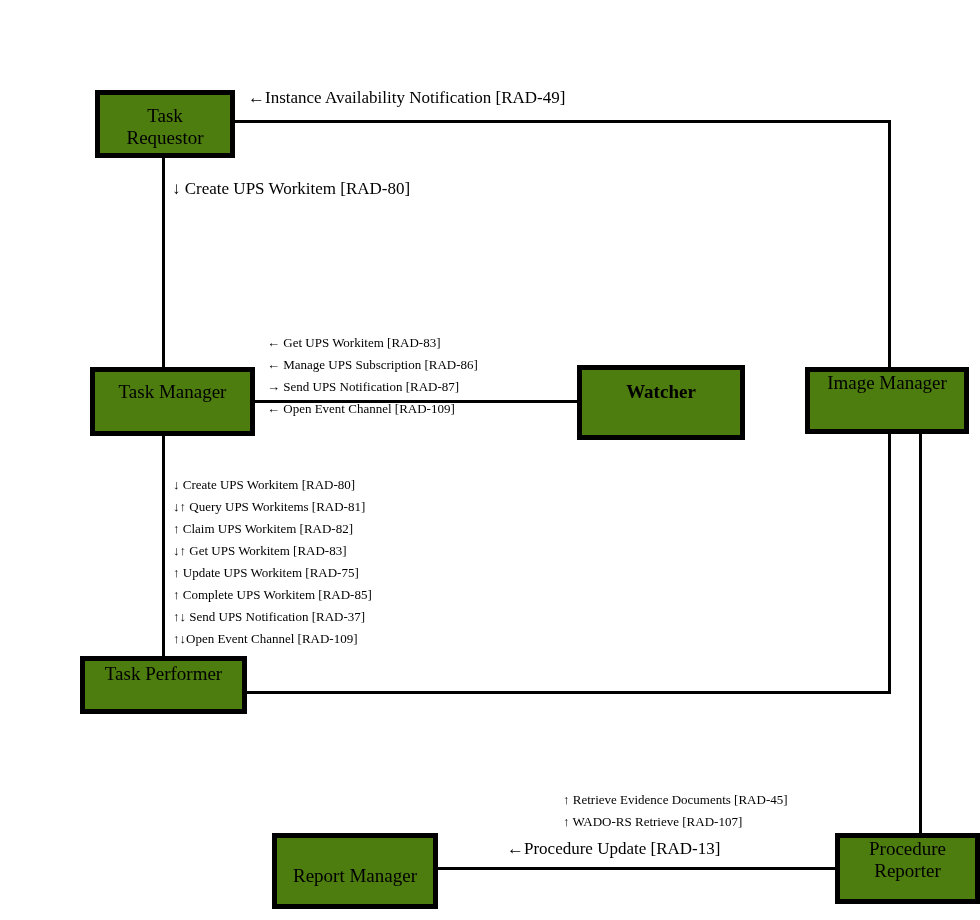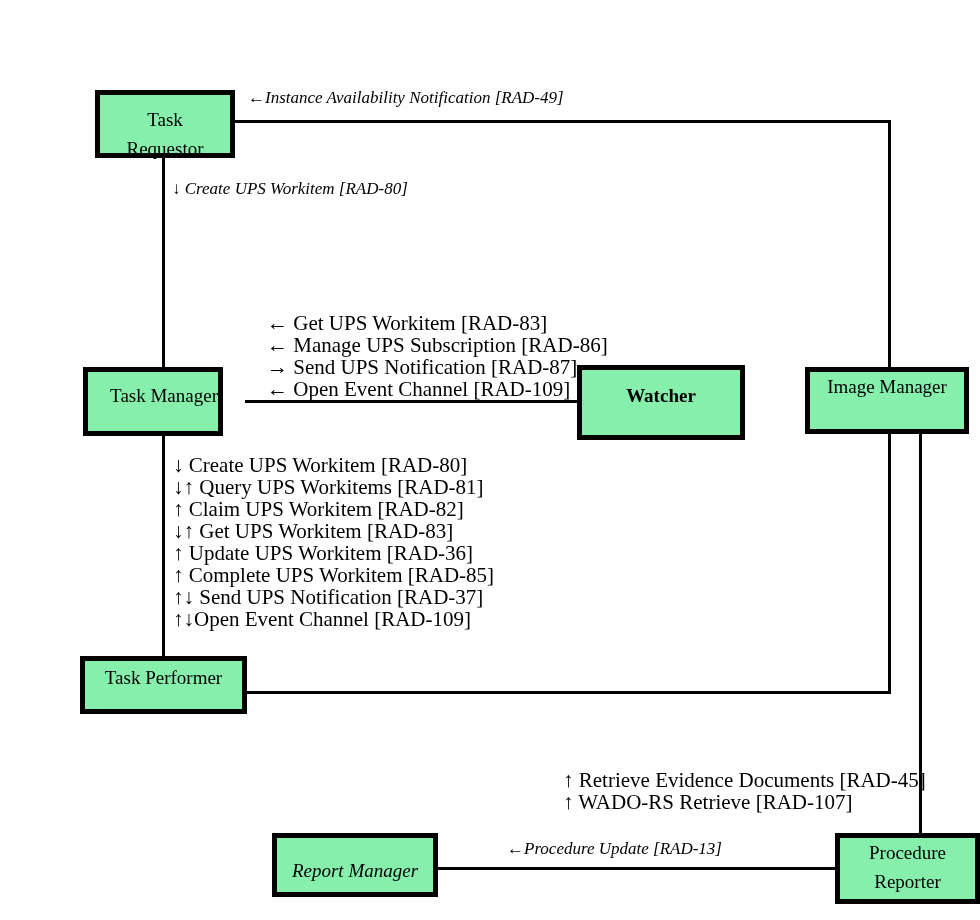--- a/index.html
+++ b/index.html
@@ -20,49 +20,49 @@
     position: absolute;
     background: #000000;
     z-index: 1;
   }
   .hline { height: 3px; }
   .vline { width: 3px; }
   .box {
     position: absolute;
     box-sizing: border-box;
     border: 5px solid #000000;
-    background: #86efac;
+    background: #4d7c0f;
     z-index: 2;
     text-align: center;
     font-size: 19px;
-    line-height: 29px;
+    line-height: 22px;
     white-space: pre-line;
   }
   .lbl {
     position: absolute;
     z-index: 3;
     font-size: 17px;
     line-height: 20px;
     white-space: nowrap;
-    font-style: italic;
   }
   .tlist {
     position: absolute;
     z-index: 3;
-    font-size: 21px;
+    font-size: 13px;
     line-height: 22px;
     white-space: nowrap;
+    margin-top: 20px;
   }
   
   #box-task-requestor   { left: 95px;  top: 90px;  width: 140px; height: 68px; padding-top: 10px; }
-  #box-task-manager     { left: 83px;  top: 367px; width: 140px; height: 69px; padding-top: 9px; text-align: right; }
+  #box-task-manager     { left: 90px;  top: 367px; width: 165px; height: 69px; padding-top: 9px; }
   #box-watcher          { left: 577px; top: 365px; width: 168px; height: 75px; padding-top: 11px; font-weight: bold; }
   #box-image-manager    { left: 805px; top: 367px; width: 164px; height: 67px; }
   #box-task-performer   { left: 80px;  top: 656px; width: 167px; height: 58px; padding-top: 2px; }
-  #box-report-manager   { left: 272px; top: 833px; width: 166px; height: 64px; padding-top: 18px; font-style: italic; }
+  #box-report-manager   { left: 272px; top: 833px; width: 166px; height: 76px; padding-top: 27px; }
   #box-procedure-reporter { left: 835px; top: 833px; width: 145px; height: 71px; padding-top: 0; }
   
   #ln-instance-h   { left: 230px; top: 120px; width: 661px; }
   #ln-instance-v   { left: 888px; top: 120px; height: 250px; }
   #ln-req-mgr      { left: 162px; top: 154px; height: 216px; }
   #ln-mgr-watcher  { left: 245px; top: 400px; width: 335px; }
   #ln-mgr-perf     { left: 162px; top: 433px; height: 226px; }
   #ln-perf-img-h   { left: 244px; top: 691px; width: 647px; }
   #ln-perf-img-v   { left: 888px; top: 430px; height: 264px; }
   #ln-img-rep      { left: 919px; top: 430px; height: 406px; }
@@ -109,21 +109,21 @@
     <div>← Manage UPS Subscription [RAD-86]</div>
     <div>→ Send UPS Notification [RAD-87]</div>
     <div>← Open Event Channel [RAD-109]</div>
   </div>
 
   <div class="tlist" id="grp-mgr-perf">
     <div>↓ Create UPS Workitem [RAD-80]</div>
     <div>↓↑ Query UPS Workitems [RAD-81]</div>
     <div>↑ Claim UPS Workitem [RAD-82]</div>
     <div>↓↑ Get UPS Workitem [RAD-83]</div>
-    <div>↑ Update UPS Workitem [RAD-36]</div>
+    <div>↑ Update UPS Workitem [RAD-75]</div>
     <div>↑ Complete UPS Workitem [RAD-85]</div>
     <div>↑↓ Send UPS Notification [RAD-37]</div>
     <div>↑↓Open Event Channel [RAD-109]</div>
   </div>
 
 
   <div class="tlist" id="grp-img-rep">
     <div>↑ Retrieve Evidence Documents [RAD-45]</div>
     <div>↑ WADO-RS Retrieve [RAD-107]</div>
   </div>

